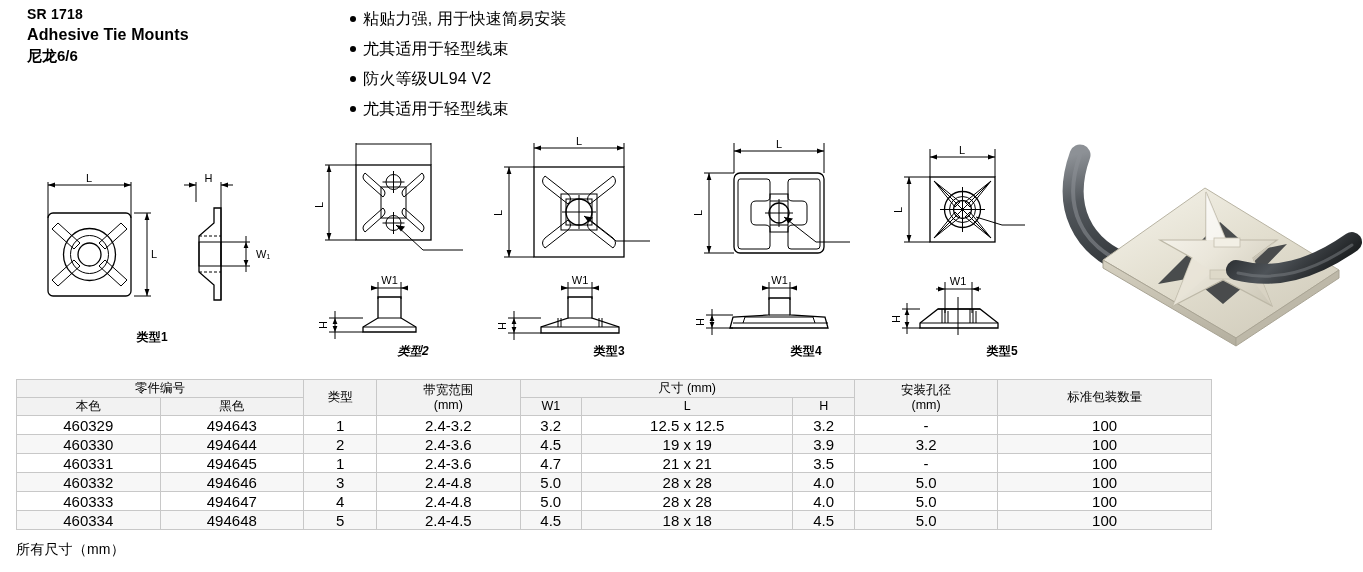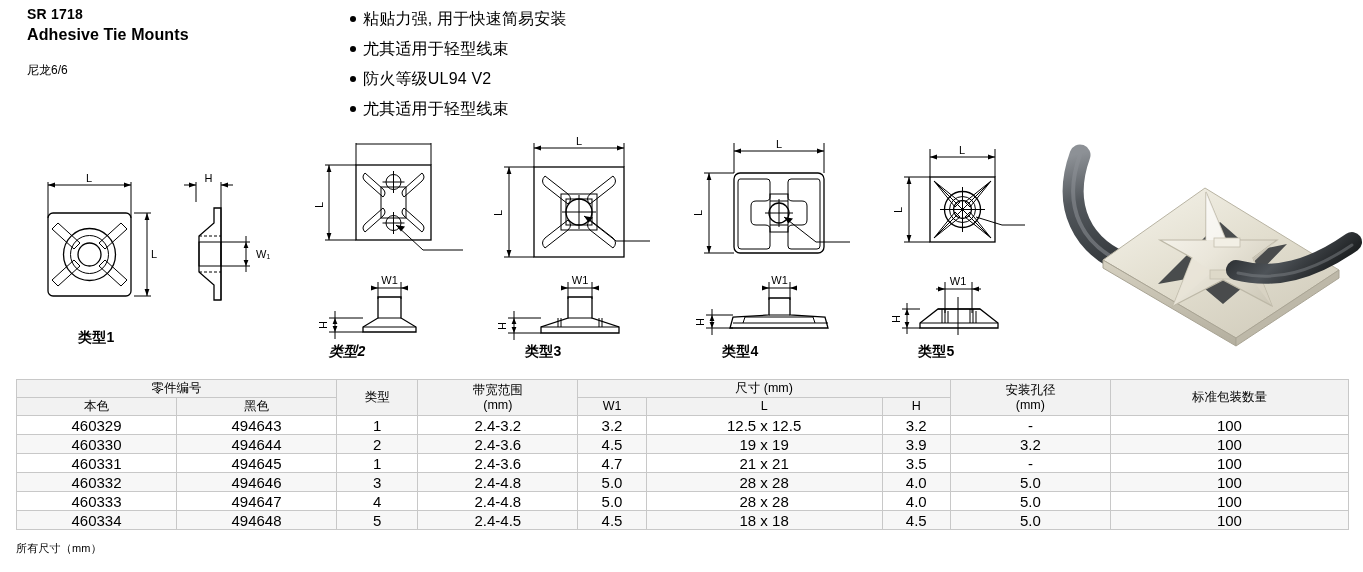--- a/index.html
+++ b/index.html
@@ -8,65 +8,65 @@
     font-family:"Liberation Sans","DejaVu Sans",sans-serif;
     color:#000;-webkit-font-smoothing:antialiased;
   }
   .abs{position:absolute;}
 
   
   #title-block{left:27px;top:6px;width:300px;}
   #sr-code{font-size:14px;font-weight:bold;letter-spacing:.2px;line-height:17px;}
   #title-cn{font-size:27px;font-weight:bold;line-height:33px;margin-top:1px;letter-spacing:.5px;}
   #title-en{font-size:16px;font-weight:bold;line-height:19px;margin-top:2px;letter-spacing:.1px;}
-  #material-cn{font-size:12px;font-weight:normal;line-height:21px;margin-top:16px;}
+  #material-cn{font-size:15px;font-weight:bold;line-height:21px;margin-top:1px;}
 
   
   #features{left:350px;top:8px;width:430px;}
   .feature{display:flex;align-items:flex-start;margin-bottom:9px;}
   .feature .dot{
     width:6px;height:6px;border-radius:50%;background:#000;
     margin-right:7px;margin-top:8px;flex:none;
   }
   .feature .ftxt{font-size:16px;line-height:21px;letter-spacing:.2px;}
 
   
   .drawing{position:absolute;}
   .typelabel{
-    position:absolute;font-size:14px;font-weight:bold;
-    text-align:left;letter-spacing:.3px;
+    position:absolute;font-size:12px;font-weight:bold;
+    text-align:right;letter-spacing:.3px;
   }
   svg{display:block;overflow:visible;}
   .ln{stroke:#000;fill:none;}
   .thin{stroke-width:1;}
   .med{stroke-width:1.3;}
   .dash{stroke-dasharray:3 2;}
   .dimtxt{font-family:"Liberation Sans",sans-serif;font-size:11px;fill:#000;}
 
   
   #product-photo{left:1040px;top:130px;width:320px;height:245px;}
 
   
   #spec-table{
-    position:absolute;left:16px;top:379px;width:1333px;
+    position:absolute;left:16px;top:379px;width:1196px;
     border-collapse:collapse;font-size:12.5px;
   }
   #spec-table th,#spec-table td{
     border:1px solid #c8c8c8;text-align:center;padding:0;
     font-weight:normal;line-height:15px;height:17px;
     vertical-align:middle;
   }
   #spec-table thead th{background:#f2f2f2;font-size:12.5px;}
   #spec-table thead th.two-line{height:34px;margin-top:48px;}
   #spec-table tbody tr:nth-child(odd){background:#fff;}
   #spec-table tbody tr:nth-child(even){background:#f7f7f7;}
   #spec-table tbody td{height:18px;font-size:15px;}
 
   #footnote{
-    position:absolute;left:16px;top:541px;font-size:11px;letter-spacing:.2px;
+    position:absolute;left:16px;top:541px;font-size:14px;letter-spacing:.2px;
   }
 </style>
 </head>
 <body>
 
 <div class="abs" id="title-block">
   <div id="sr-code">SR 1718</div>
   <div id="title-en">Adhesive Tie Mounts</div>
   <div id="material-cn">尼龙6/6</div>
 </div>

